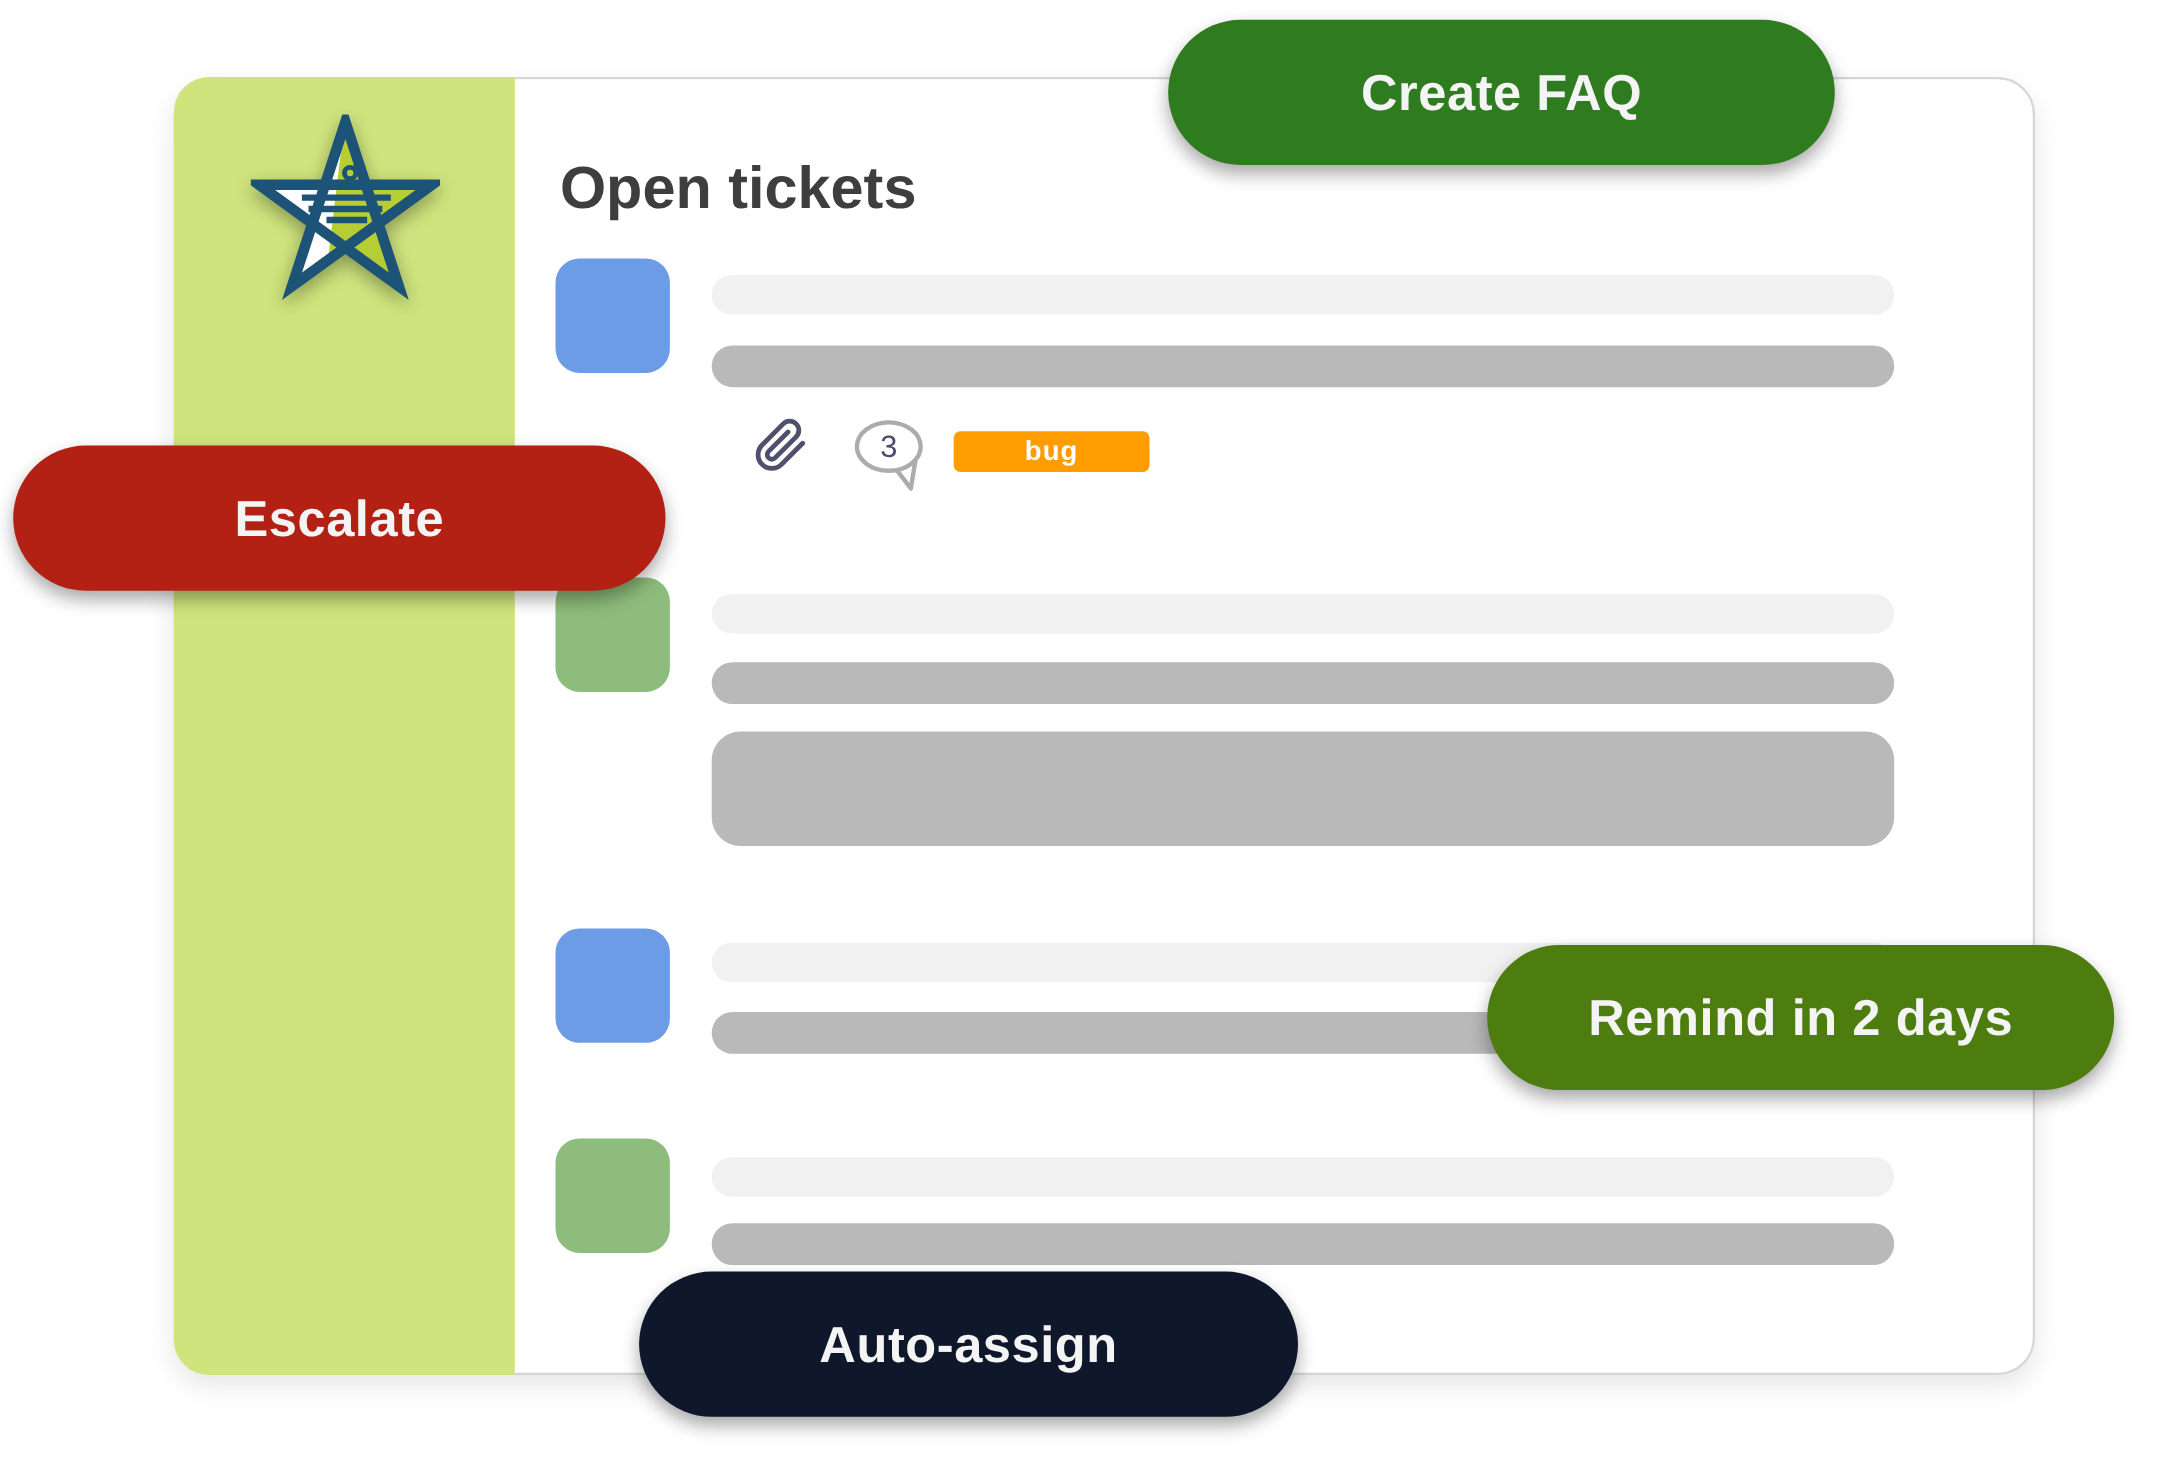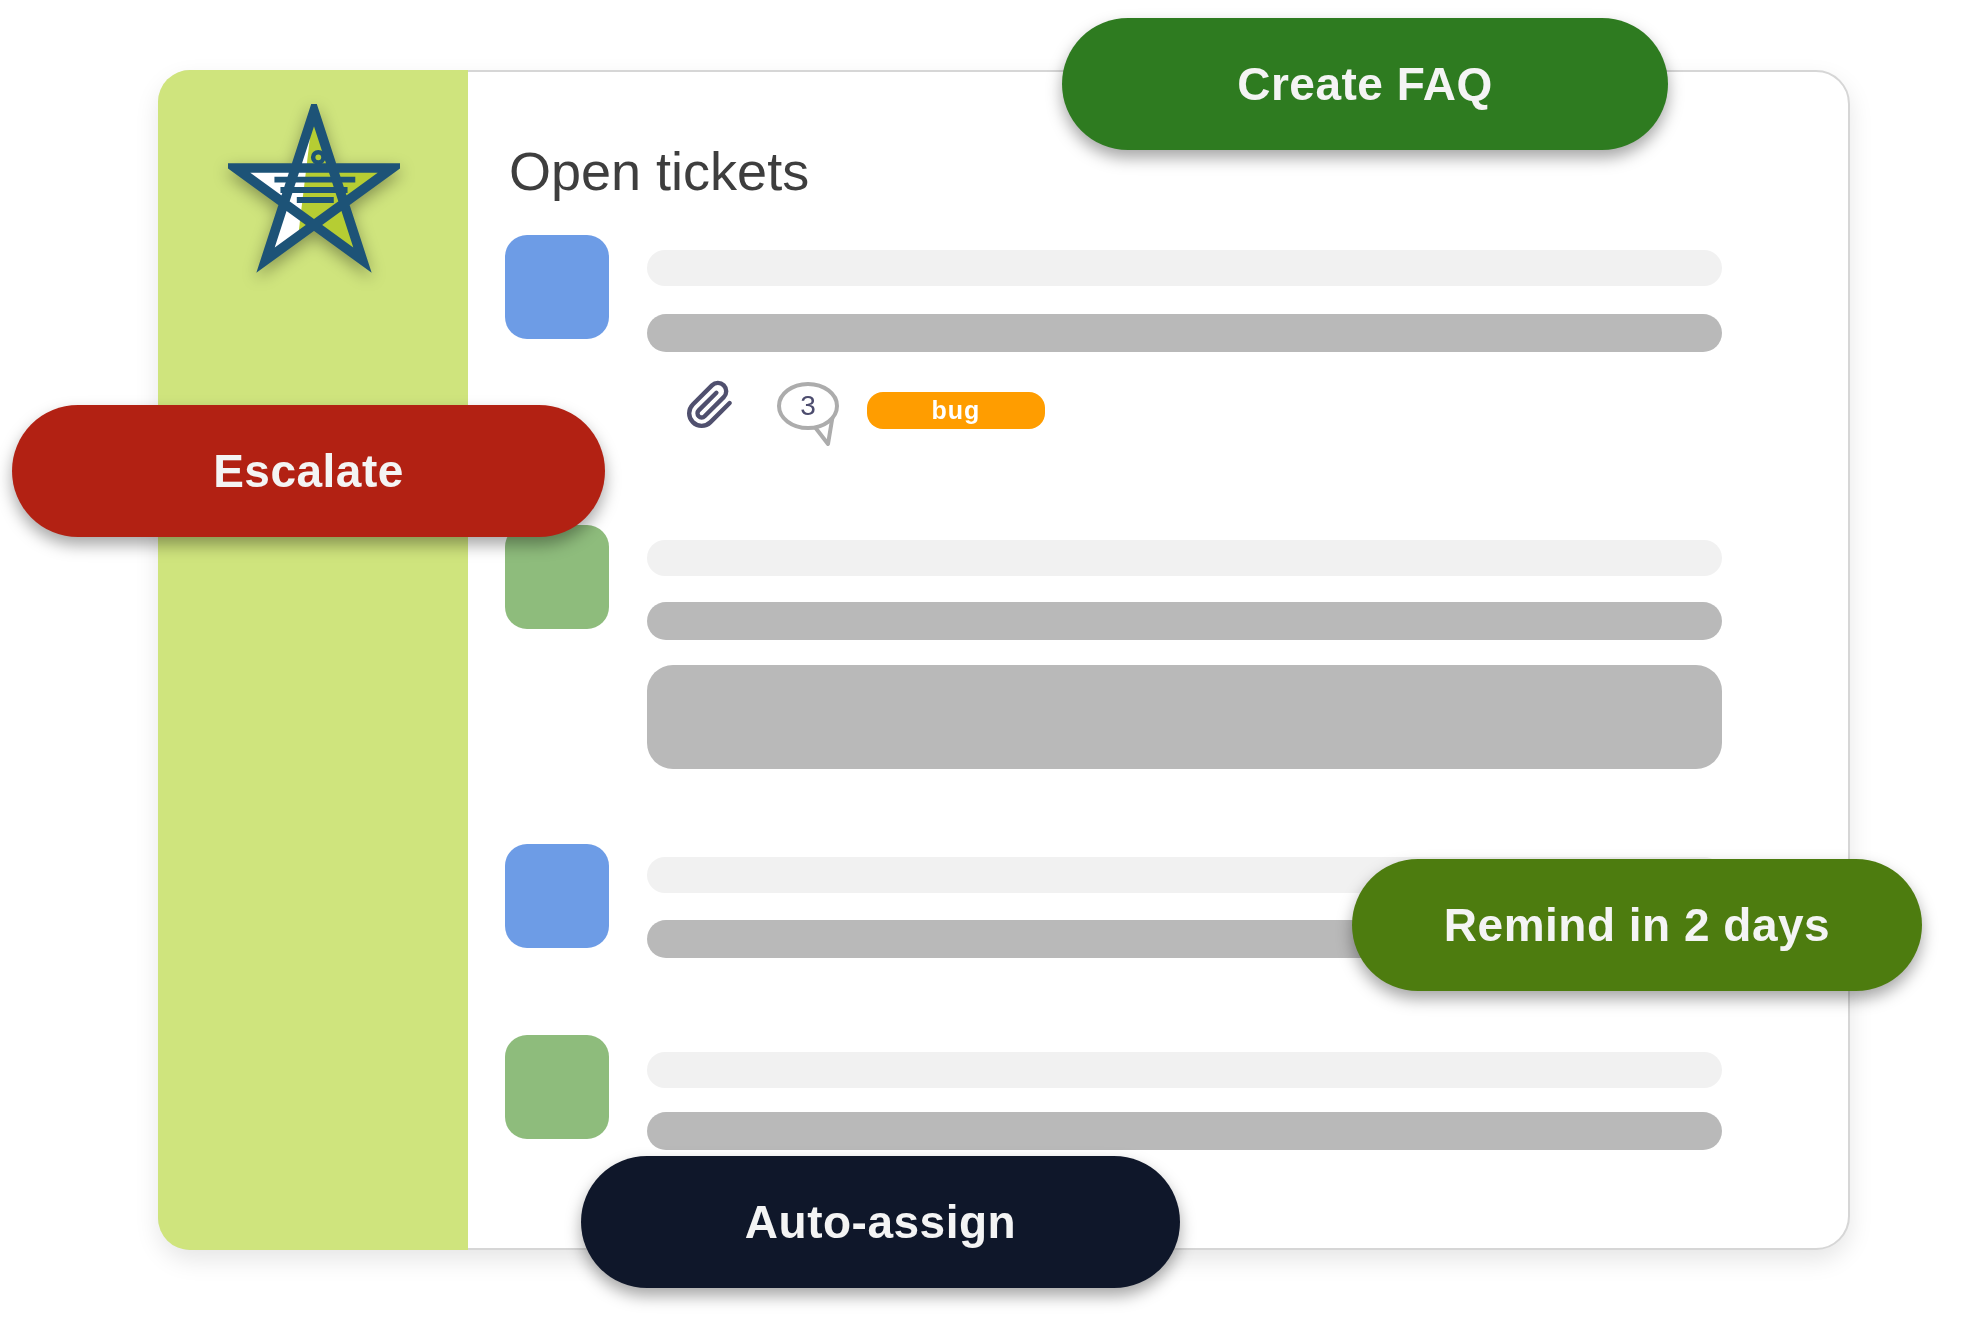--- a/index.html
+++ b/index.html
@@ -16,21 +16,21 @@
   .sidebar{
     position:absolute;left:-2px;top:-2px;width:310px;height:1180px;
     background:#cfe47d;border-radius:32px 0 0 32px;
   }
   .logo{
     position:absolute;left:70px;top:34px;width:172px;height:172px;
     filter:drop-shadow(0 6px 8px rgba(0,0,0,0.35));
   }
   .panel-title{
     position:absolute;left:349px;top:68px;
-    font-size:54px;font-weight:normal;color:#3e3e3e;letter-spacing:0px;
+    font-size:54px;font-weight:bold;color:#3e3e3e;letter-spacing:0px;
     white-space:nowrap;
   }
   
   .avatar{position:absolute;left:345px;width:104px;height:104px;border-radius:22px;}
   .avatar.blue{background:#6d9ce6;}
   .avatar.green{background:#8ebc7c;}
   .bar{position:absolute;left:487px;width:1075px;border-radius:20px;}
   .bar.light{height:36px;background:#f1f1f1;}
   .bar.dark{height:38px;background:#b9b9b9;}
   .block{
@@ -41,21 +41,21 @@
   .r1-avatar{top:163px;} .r1-light{top:178px;} .r1-dark{top:242px;}
   
   .paperclip{position:absolute;left:525px;top:308px;width:50px;height:50px;}
   .bubble{position:absolute;left:613px;top:304px;width:74px;height:72px;}
   .bubble-count{
     position:absolute;left:613px;top:318px;width:70px;text-align:center;
     font-size:28px;color:#4c4c6e;
   }
   .tag{
     position:absolute;left:707px;top:320px;width:178px;height:37px;
-    background:#ff9d00;border-radius:16px;color:#ffffff;
+    background:#ff9d00;border-radius:6px;color:#ffffff;
     font-size:25px;font-weight:bold;letter-spacing:1px;
     display:flex;align-items:center;justify-content:center;
   }
   
   .r2-avatar{top:453px;} .r2-light{top:468px;} .r2-dark{top:530px;} .r2-block{top:593px;}
   
   .r3-avatar{top:772px;} .r3-light{top:785px;} .r3-dark{top:848px;}
   
   .r4-avatar{top:963px;} .r4-light{top:980px;} .r4-dark{top:1040px;}
   

